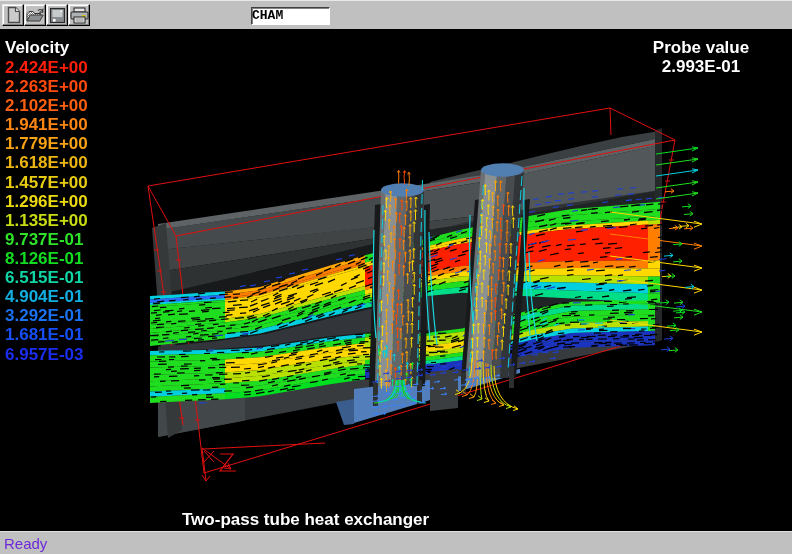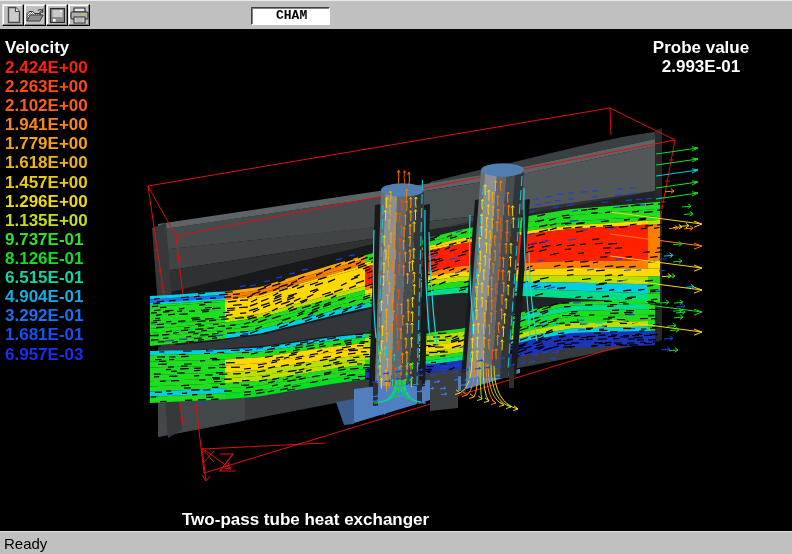--- a/index.html
+++ b/index.html
@@ -1,19 +1,19 @@
 <!DOCTYPE html>
 <html><head><meta charset="utf-8"><style>
 *{margin:0;padding:0;box-sizing:border-box}
 body{width:792px;height:554px;background:#000;font-family:"Liberation Sans",sans-serif;overflow:hidden}
 .toolbar{position:absolute;top:0;left:0;width:792px;height:29px;background:#c0c0c0;border-top:1px solid #e8e8e8}
 .tb{position:absolute;top:3px;width:22px;height:22px;background:#c0c0c0;border:1px solid;border-color:#e8e8e8 #000 #000 #e8e8e8;box-shadow:inset -1px -1px 0 #808080,inset 1px 1px 0 #fff;display:flex;align-items:center;justify-content:center}
-.fld{position:absolute;top:6px;height:18px;background:#fff;border:1px solid;border-color:#404040 #fff #fff #404040;box-shadow:inset 1px 1px 0 #808080;font-family:"Liberation Mono",monospace;font-weight:bold;font-size:13px;line-height:16px;padding-left:24px;color:#000}
+.fld{position:absolute;top:6px;height:18px;background:#fff;border:1px solid;border-color:#404040 #fff #fff #404040;box-shadow:inset 1px 1px 0 #808080;font-family:"Liberation Mono",monospace;font-weight:bold;font-size:13px;line-height:16px;padding-left:0;color:#000}
 .main{position:absolute;top:29px;left:0;width:792px;height:410px;background:#000}
-.status{position:absolute;top:531px;left:0;width:792px;height:23px;background:#c0c0c0;border-top:1px solid #e0e0e0;font-size:15px;color:#000000;padding:3px 0 0 4px}
+.status{position:absolute;top:531px;left:0;width:792px;height:23px;background:#c0c0c0;border-top:1px solid #e0e0e0;font-size:15px;color:#6d28d9;padding:3px 0 0 4px}
 </style></head><body>
 <div class="toolbar">
 <div class="tb" style="left:2px">
       <svg width="17" height="18" viewBox="0 0 17 18">
         <path d="M3.5 1.5h7l4 4v11h-11z" fill="#cbcbcb" stroke="#4a4a4a" stroke-width="1.4"></path>
         <path d="M10.5 1.5v4h4" fill="#e8e8e8" stroke="#4a4a4a" stroke-width="1.2"></path>
       </svg>
     </div>
 <div class="tb" style="left:24px">
       <svg width="19" height="17" viewBox="0 0 19 17">

